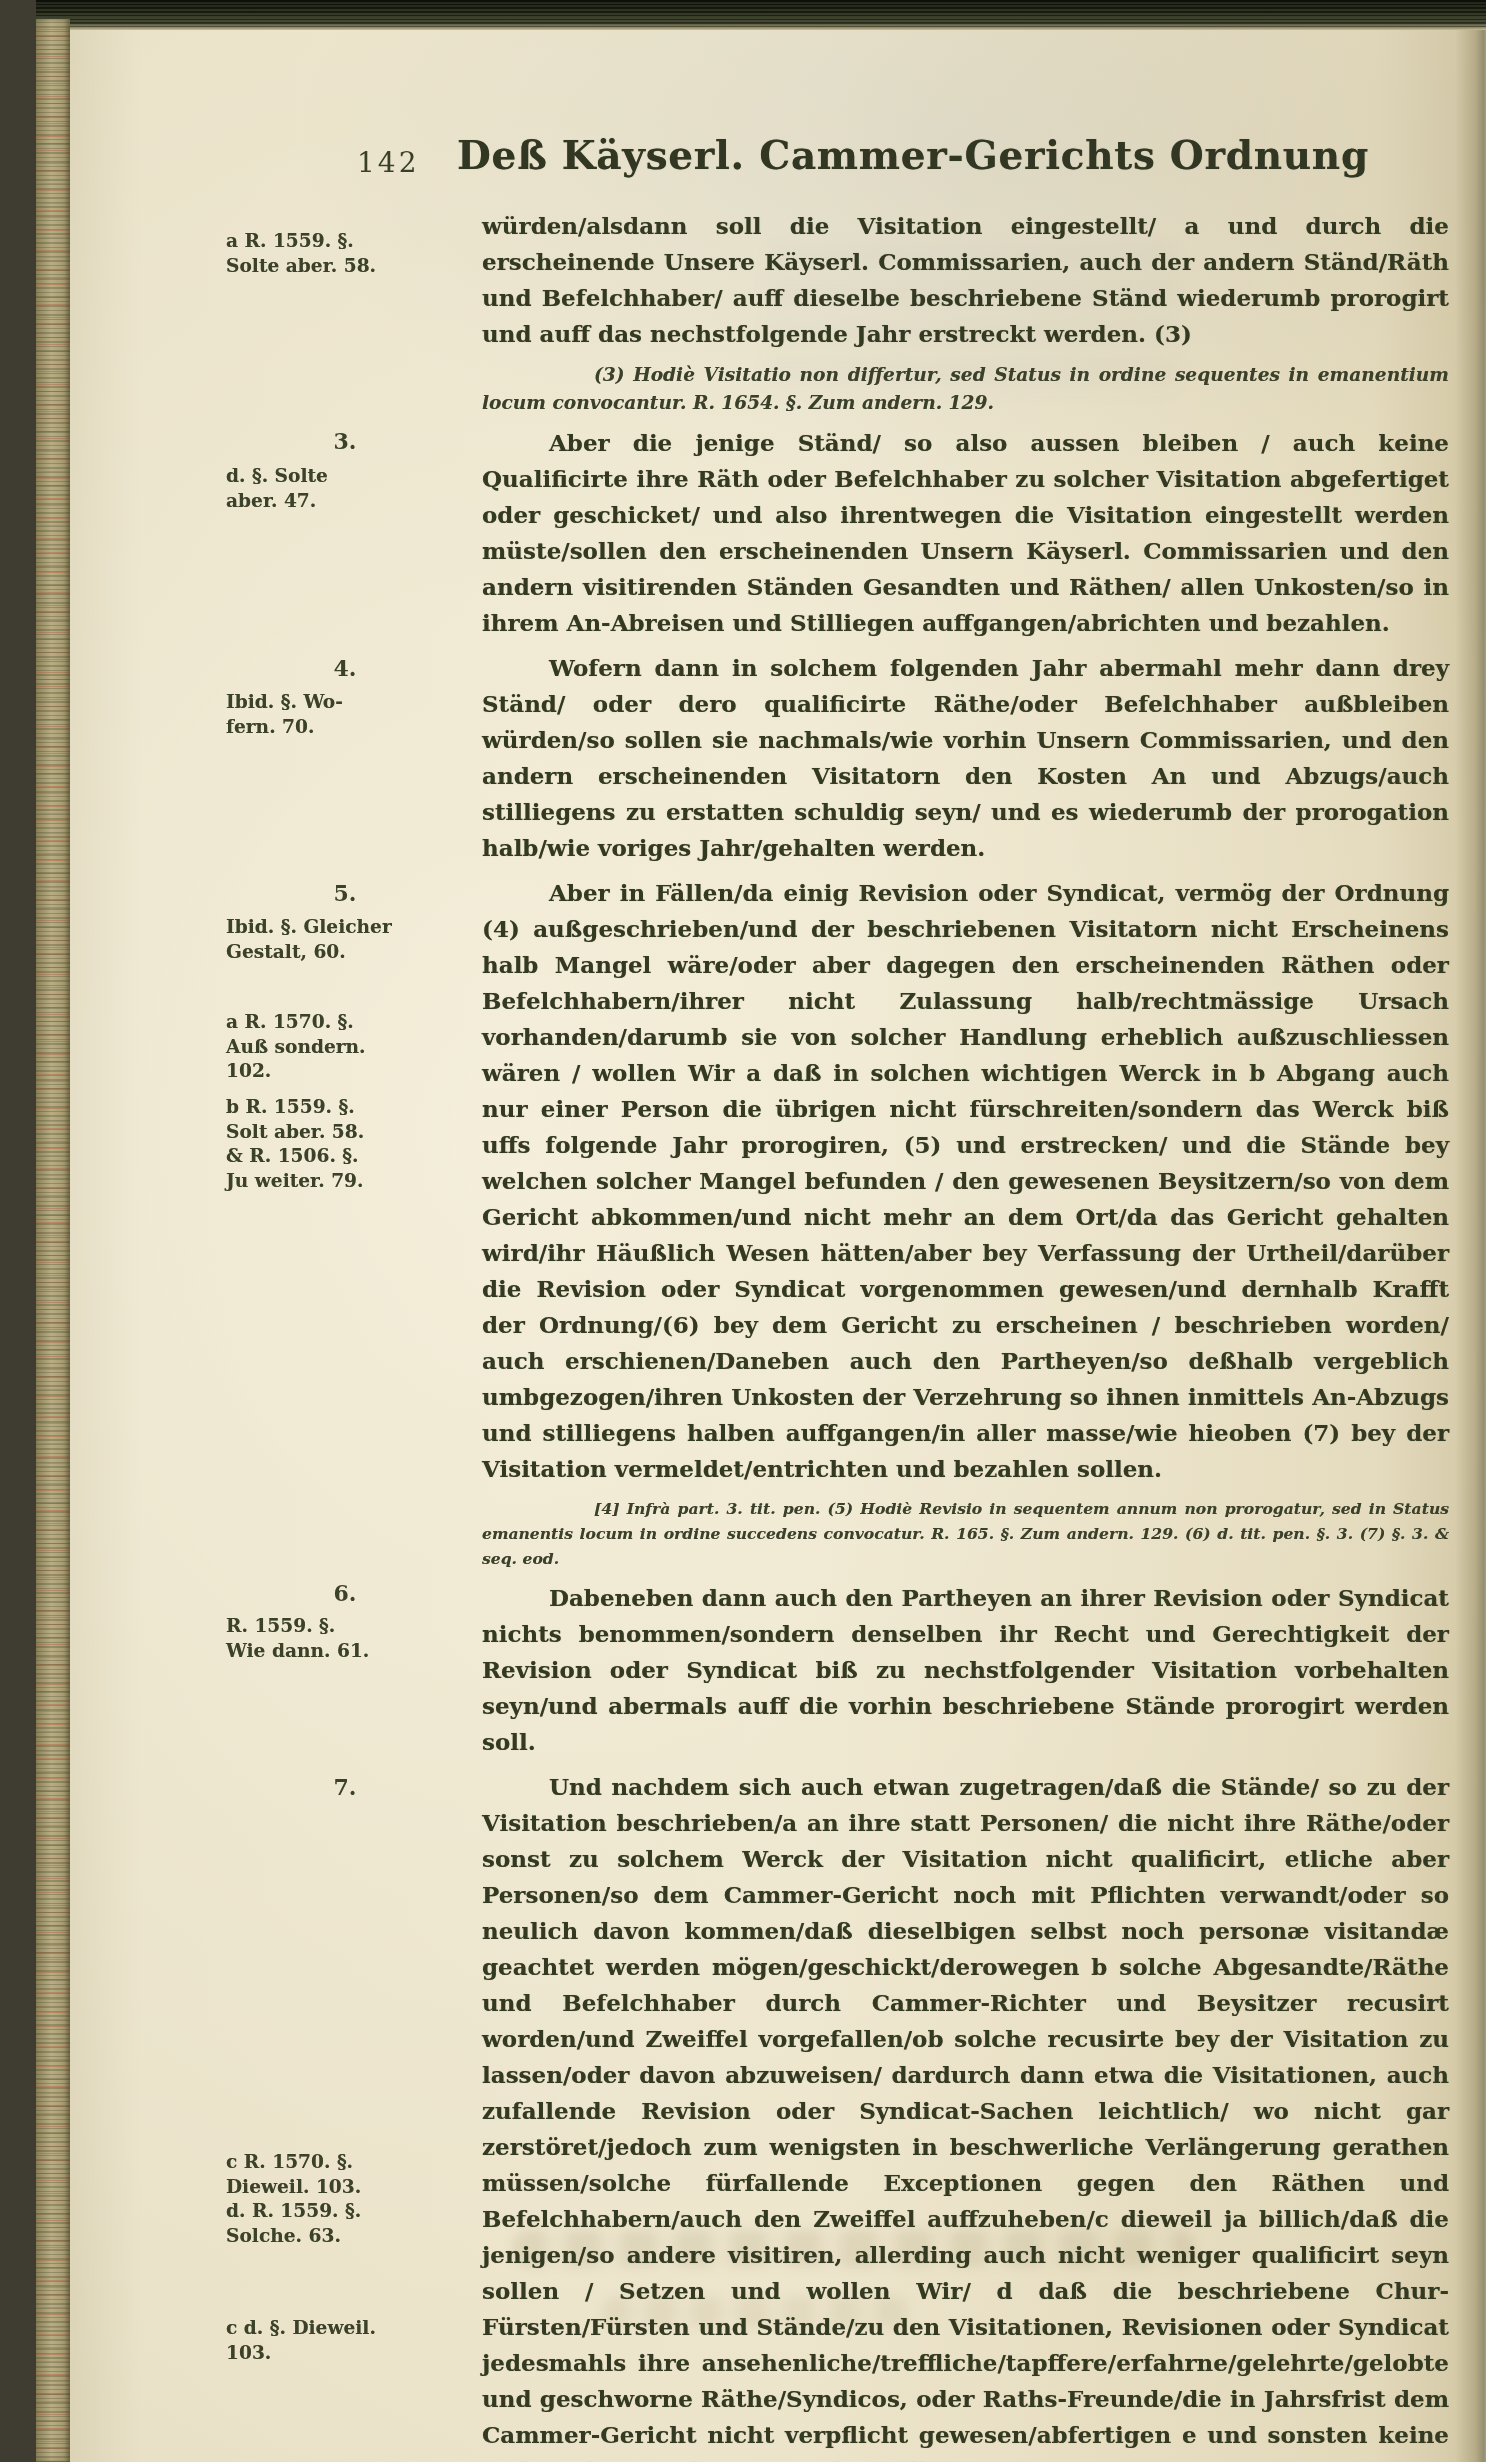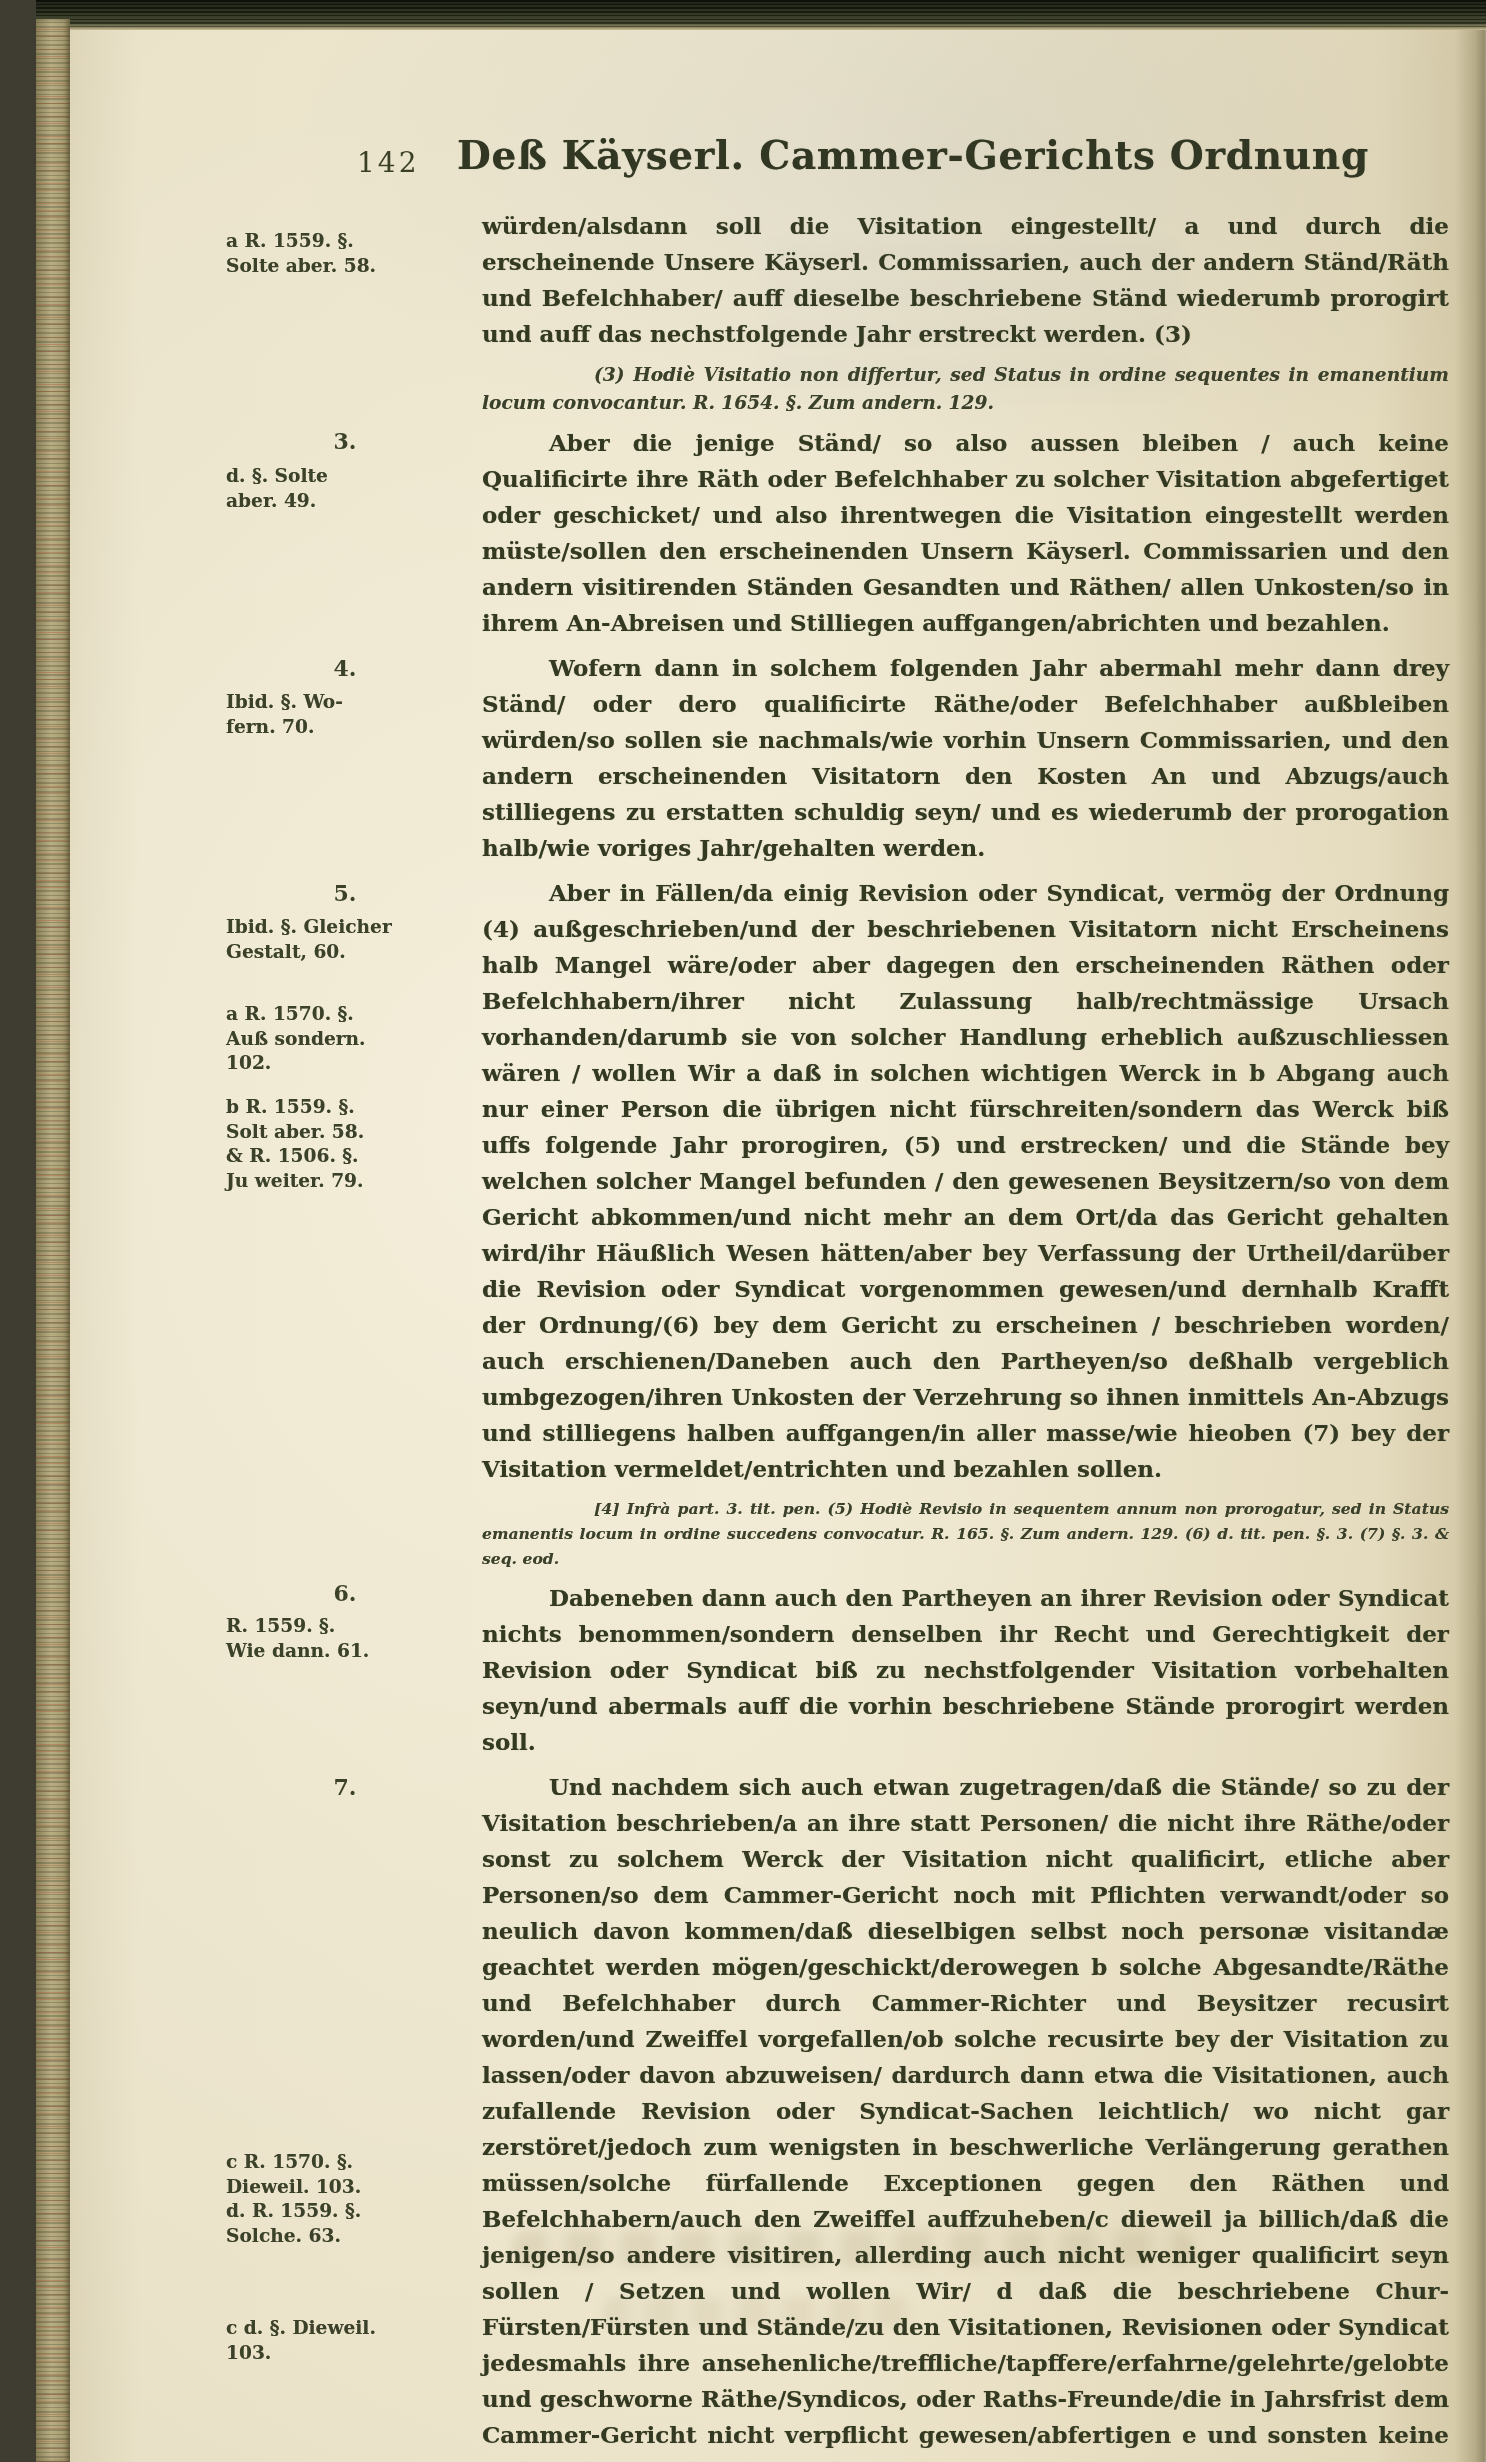--- a/index.html
+++ b/index.html
@@ -113,36 +113,36 @@
       <p class="body-text">würden/alsdann soll die Visitation eingestellt/ a und durch die erscheinende Unsere Käyserl. Commissarien, auch der andern Ständ/Räth und Befelchhaber/ auff dieselbe beschriebene Ständ wiederumb prorogirt und auff das nechstfolgende Jahr erstreckt werden. (3)</p>
     </div>
 
     <div class="sec">
       <p class="footnote">(3) Hodiè Visitatio non differtur, sed Status in ordine sequentes in emanentium locum convocantur. R. 1654. §. Zum andern. 129.</p>
     </div>
 
     <div class="sec indent">
       <div class="mnum" style="top:3px">3.</div>
       <div class="mnote" style="top:39px">d. §. Solte
-aber. 49.</div>
+aber. 47.</div>
       <p class="body-text">Aber die jenige Ständ/ so also aussen bleiben / auch keine Qualificirte ihre Räth oder Befelchhaber zu solcher Visitation abgefertiget oder geschicket/ und also ihrentwegen die Visitation eingestellt werden müste/sollen den erscheinenden Unsern Käyserl. Commissarien und den andern visitirenden Ständen Gesandten und Räthen/ allen Unkosten/so in ihrem An-Abreisen und Stilliegen auffgangen/abrichten und bezahlen.</p>
     </div>
 
     <div class="sec indent">
       <div class="mnum" style="top:4.5px">4.</div>
       <div class="mnote" style="top:40px">Ibid. §. Wo-
 fern. 70.</div>
       <p class="body-text">Wofern dann in solchem folgenden Jahr abermahl mehr dann drey Ständ/ oder dero qualificirte Räthe/oder Befelchhaber außbleiben würden/so sollen sie nachmals/wie vorhin Unsern Commissarien, und den andern erscheinenden Visitatorn den Kosten An und Abzugs/auch stilliegens zu erstatten schuldig seyn/ und es wiederumb der prorogation halb/wie voriges Jahr/gehalten werden.</p>
     </div>
 
     <div class="sec indent">
       <div class="mnum" style="top:4.5px">5.</div>
       <div class="mnote" style="top:40px">Ibid. §. Gleicher
 Gestalt, 60.</div>
-      <div class="mnote" style="top:127px">a R. 1570. §.
+      <div class="mnote" style="top:135px">a R. 1570. §.
 Auß sondern.
 102.</div>
       <div class="mnote" style="top:220px">b R. 1559. §.
 Solt aber. 58.
 &amp; R. 1506. §.
 Ju weiter. 79.</div>
       <p class="body-text">Aber in Fällen/da einig Revision oder Syndicat, vermög der Ordnung (4) außgeschrieben/und der beschriebenen Visitatorn nicht Erscheinens halb Mangel wäre/oder aber dagegen den erscheinenden Räthen oder Befelchhabern/ihrer nicht Zulassung halb/rechtmässige Ursach vorhanden/darumb sie von solcher Handlung erheblich außzuschliessen wären / wollen Wir a daß in solchen wichtigen Werck in b Abgang auch nur einer Person die übrigen nicht fürschreiten/sondern das Werck biß uffs folgende Jahr prorogiren, (5) und erstrecken/ und die Stände bey welchen solcher Mangel befunden / den gewesenen Beysitzern/so von dem Gericht abkommen/und nicht mehr an dem Ort/da das Gericht gehalten wird/ihr Häußlich Wesen hätten/aber bey Verfassung der Urtheil/darüber die Revision oder Syndicat vorgenommen gewesen/und dernhalb Krafft der Ordnung/(6) bey dem Gericht zu erscheinen / beschrieben worden/ auch erschienen/Daneben auch den Partheyen/so deßhalb vergeblich umbgezogen/ihren Unkosten der Verzehrung so ihnen inmittels An-Abzugs und stilliegens halben auffgangen/in aller masse/wie hieoben (7) bey der Visitation vermeldet/entrichten und bezahlen sollen.</p>
     </div>
 
     <div class="sec">

